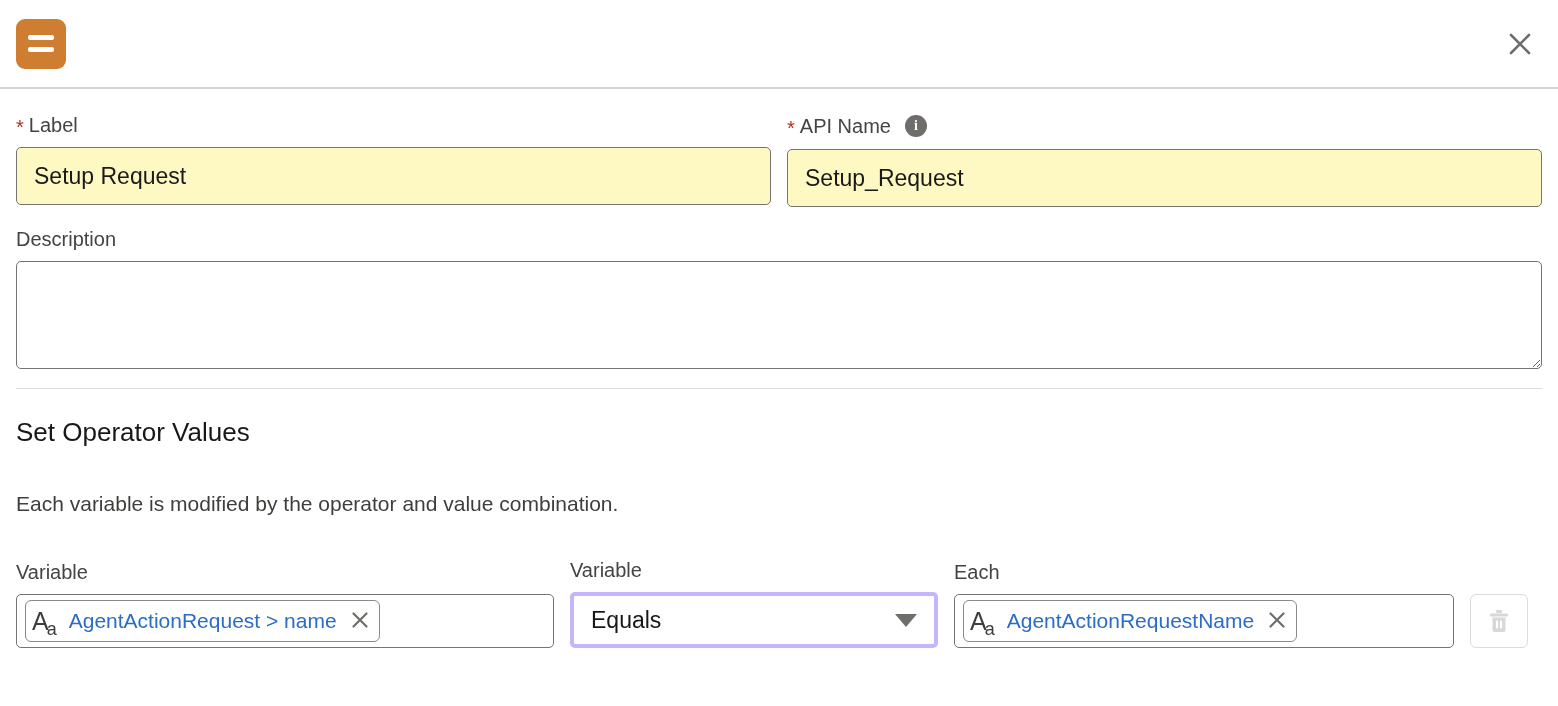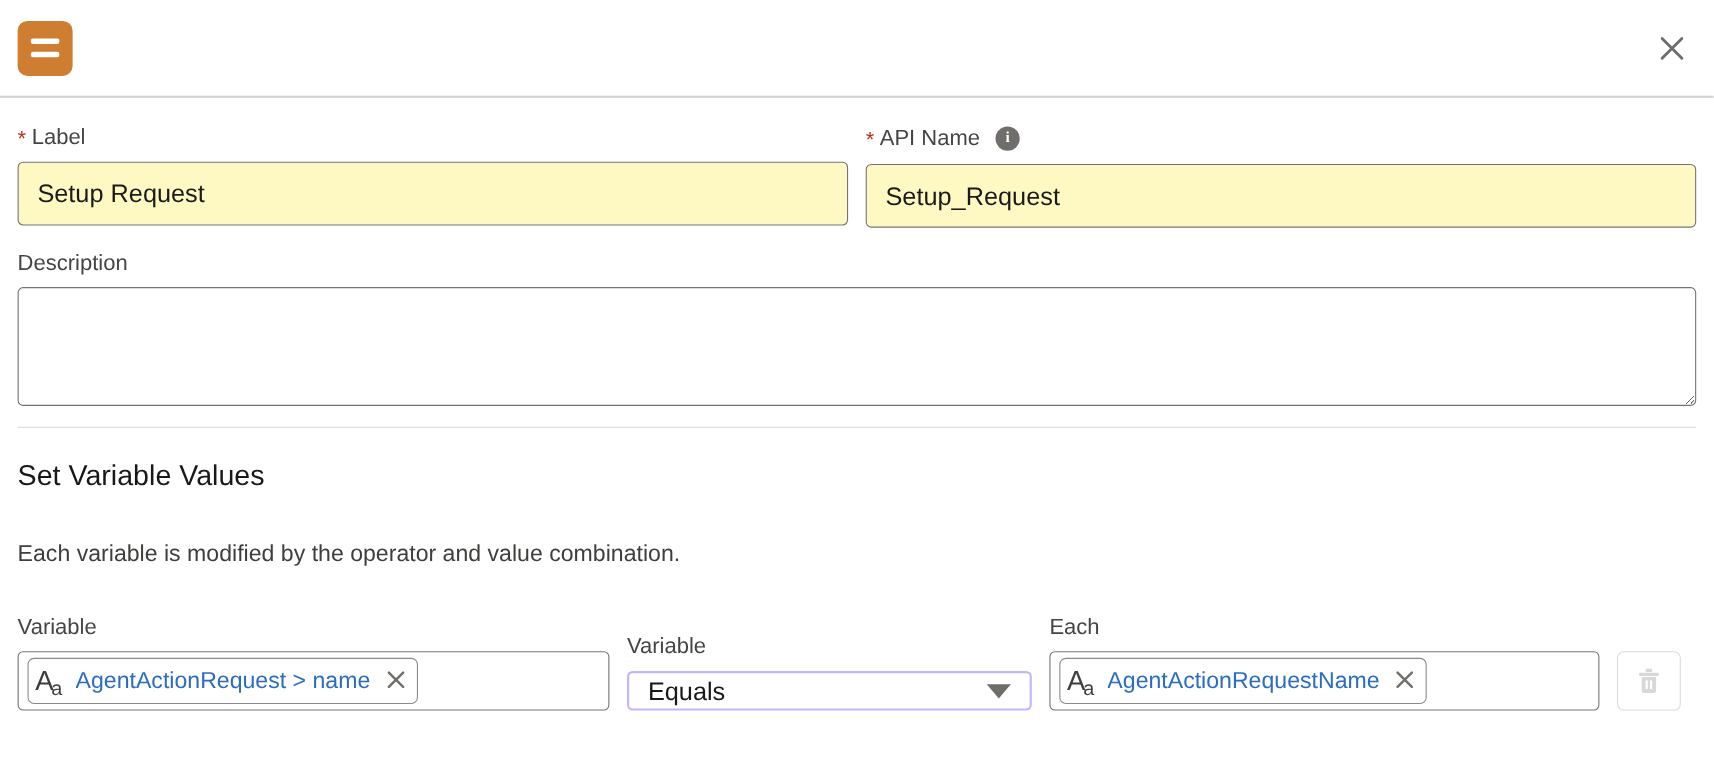--- a/index.html
+++ b/index.html
@@ -231,23 +231,23 @@
     display: inline-flex;
     align-items: center;
     justify-content: center;
     width: 22px;
     height: 22px;
     flex: 0 0 auto;
   }
 
   .select-box {
     position: relative;
-    height: 36px;
-    box-sizing: border-box;
-    border: 2px solid #c4b5fd;
+    height: 56px;
+    box-sizing: border-box;
+    border: 4px solid #c4b5fd;
     border-radius: 5px;
     background: #ffffff;
     display: flex;
     align-items: center;
     padding: 0 17px;
     cursor: pointer;
   }
   .select-value {
     font-size: 23px;
     color: #181818;
@@ -322,21 +322,21 @@
 
   <div class="desc-block">
     <div class="field-label">
       <span>Description</span>
     </div>
     <textarea class="desc-textarea" style=""></textarea>
   </div>
 
   <hr class="section-divider">
 
-  <h2 class="section-heading">Set Variable Values</h2>
+  <h2 class="section-heading">Set Operator Values</h2>
   <p class="section-sub">Each variable is modified by the operator and value combination.</p>
 
   <div class="assign-row">
 
     <div class="col-variable">
       <div class="field-label">Variable</div>
       <div class="combobox">
         <span class="pill">
           <span class="aa-icon">
             <span class="a-big">A</span>

